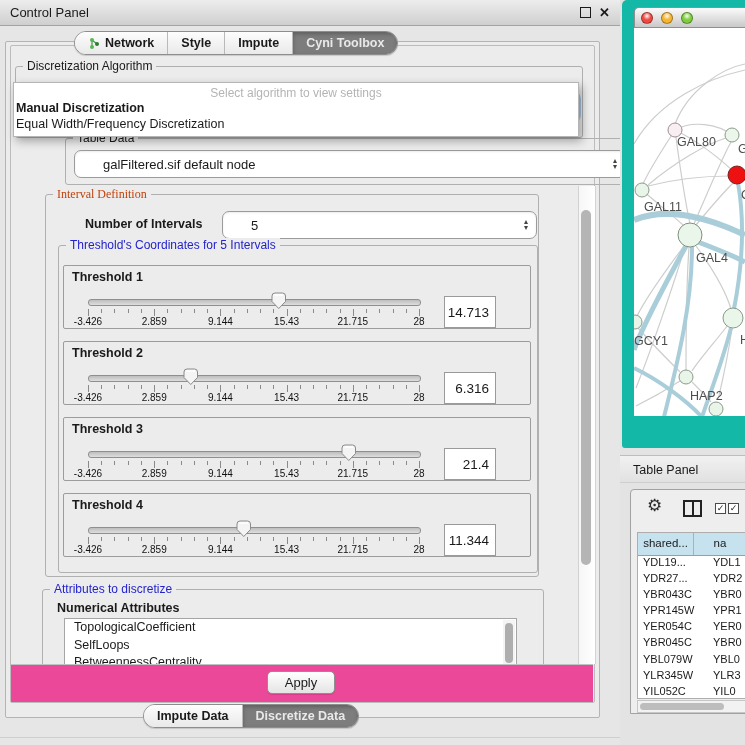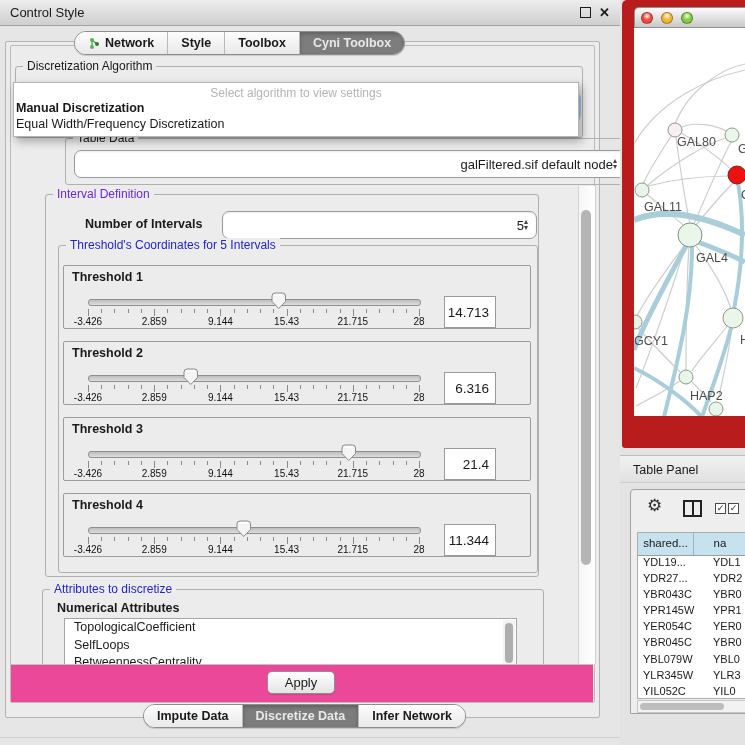--- a/index.html
+++ b/index.html
@@ -19,25 +19,25 @@
   .seg-item{display:flex;align-items:center;gap:4px;padding:0 13px;font-size:12.5px;font-weight:600;
     background:linear-gradient(#fdfdfd,#e9e9e9);border-right:1px solid #b9b9b9;white-space:nowrap;}
   .seg-item:last-child{border-right:none;}
   .seg-item.active{background:#7d7d7d;color:#e9e9e9;box-shadow:inset 0 2px 4px rgba(0,0,0,.25);}
   .outerbox{position:absolute;left:5px;top:41px;width:593px;height:675px;
     border:1px solid #b4b4b4;border-radius:2px;background:#ececec;}
   .contentbox{position:absolute;left:10px;top:45px;width:583px;height:656px;
     border:1px solid #bcbcbc;border-radius:2px;background:#ececec;}
   .grp{border:1px solid #b0b0b0;border-radius:3px;}
   .grp-t{position:absolute;top:-8px;left:7px;background:#ececec;padding:0 4px;font-size:12px;line-height:14px;}
-  .t-green{color:#6d28d9;}
+  .t-green{color:#c2410c;font-family:Liberation Serif, serif;}
   .t-blue{color:#2323cc;}
   .combo{background:#fff;border:1px solid #9b9b9b;border-radius:7px;display:flex;align-items:center;
     font-size:13px;box-shadow:inset 0 1px 2px rgba(0,0,0,.08);}
-  .combo .ctext{padding-left:6px;flex:1;text-align:right;}
+  .combo .ctext{padding-left:28px;flex:1;}
   .spin{display:flex;flex-direction:column;align-items:center;margin-right:8px;color:#444;
     font-size:8px;line-height:6px;}
   
   .popup{position:absolute;left:13px;top:82px;width:564px;height:53px;background:#fff;
     border:1px solid #b5b5b5;box-shadow:3px 4px 9px rgba(0,0,0,.32);z-index:50;}
   .popup .hint{position:absolute;top:3px;left:0;right:0;text-align:center;color:#b4b4b4;font-size:12px;}
   .popup .opt1{position:absolute;top:18px;left:2px;font-weight:bold;font-size:12.5px;}
   .popup .opt2{position:absolute;top:34px;left:2px;font-size:12.5px;}
   .focusring{position:absolute;left:24px;top:92px;width:552px;height:28px;background:#fff;
     border:1px solid #6f9fd8;border-radius:8px;box-shadow:0 0 0 3px rgba(115,165,225,.55);z-index:8;}
@@ -63,21 +63,21 @@
   .list-sb{position:absolute;right:1px;top:1px;bottom:1px;width:12px;background:#f4f4f4;}
   .list-sb .thumb{position:absolute;left:2px;top:3px;width:8px;height:40px;background:#aeaeae;border-radius:4px;}
   .applybar{position:absolute;left:11px;top:664px;width:582px;height:37px;background:#ec4899;
     border-top:1px solid #c2c2c2;z-index:10;}
   .btn{position:absolute;border:1px solid #8f8f8f;border-radius:5px;
     background:linear-gradient(#ffffff,#e4e4e4);font-size:13px;text-align:center;
     box-shadow:0 1px 1px rgba(0,0,0,.12);}
   .bottomline{position:absolute;left:0px;top:737px;width:620px;height:1px;background:#cfcfcf;}
   
   .rightbase{position:absolute;left:620px;top:0;width:125px;height:745px;background:#e3e3e3;}
-  .netwin{position:absolute;left:622px;top:0;width:123px;height:448px;background:#b91c1c;
+  .netwin{position:absolute;left:622px;top:0;width:123px;height:448px;background:#14b8a6;
     border-top-left-radius:5px;border-bottom-left-radius:3px;}
   .nw-title{position:absolute;left:12px;top:7px;width:111px;height:21px;
     background:linear-gradient(#fbfbfb,#c9c9c9);border:1px solid #8f8f8f;border-right:none;
     border-top-left-radius:5px;box-sizing:border-box;}
   .light{position:absolute;top:4px;width:12px;height:12px;border-radius:50%;box-sizing:border-box;}
   .nw-canvas{position:absolute;left:12px;top:28px;width:111px;height:388px;background:#fff;}
   .tp-header{position:absolute;left:620px;top:455px;width:125px;height:28px;
     background:linear-gradient(#f1f1f1,#e1e1e1);border-top:1px solid #bdbdbd;border-bottom:1px solid #cfcfcf;
     font-size:12.5px;line-height:28px;padding-left:13px;box-sizing:border-box;}
   .tabwin{position:absolute;left:630px;top:489px;width:116px;height:225px;background:#eee;
@@ -101,21 +101,21 @@
   .hsb .thumb{position:absolute;left:2px;top:2px;width:84px;height:7px;background:#bdbdbd;border-radius:4px;}
   .bold{font-weight:bold;}
   svg text{font-family:"Liberation Sans",sans-serif;}
 </style>
 </head>
 <body>
 
 <div class="cp">
 
   <div class="titlebar">
-    <span>Control Style</span>
+    <span>Control Panel</span>
     <span class="tb-icons">
       <span class="float-ic"></span>
       <span class="close-ic">✕</span>
     </span>
   </div>
 
   <div class="outerbox"></div>
   <div class="contentbox"></div>
 
   <div class="seg abs" id="topTabs" style="left:74px;top:31px;z-index:20;">
@@ -126,21 +126,21 @@
           <circle cx="4" cy="3" r="2" fill="#57b657"></circle>
           <circle cx="9" cy="7" r="2" fill="#2e7d2e"></circle>
           <circle cx="4" cy="10" r="2" fill="#57b657"></circle>
         </svg>
         <span>Network</span>
       </span>
       <span class="seg-item">
         <span>Style</span>
       </span>
       <span class="seg-item">
-        <span>Toolbox</span>
+        <span>Impute</span>
       </span>
       <span class="seg-item active">
         <span>Cyni Toolbox</span>
       </span>
     </div>
 
   <div class="grp abs" style="left:15px;top:66px;width:566px;height:70px;">
     <span class="grp-t">Discretization Algorithm</span>
   </div>
   <div class="focusring"></div>
@@ -364,23 +364,20 @@
   <div class="applybar">
     <div class="btn" style="left:256px;top:6px;width:66px;height:21px;line-height:21px;">Apply</div>
   </div>
 
   <div class="seg abs" id="bottomTabs" style="left:143px;top:704px;z-index:20;">
       <span class="seg-item">
         <span>Impute Data</span>
       </span>
       <span class="seg-item active">
         <span>Discretize Data</span>
-      </span>
-      <span class="seg-item">
-        <span>Infer Network</span>
       </span>
     </div>
   <div class="bottomline"></div>
 </div>
 
 <div class="rightbase"></div>
 
 <div class="netwin">
   <div class="nw-title">
     <span class="light" id="lightRed" style="left: 6px; background: radial-gradient(circle at 50% 30%, rgba(255, 255, 255, 0.8) 0%, rgb(239, 74, 65) 45%, rgb(239, 74, 65) 100%); border: 1px solid rgba(0, 0, 0, 0.35);"></span>

